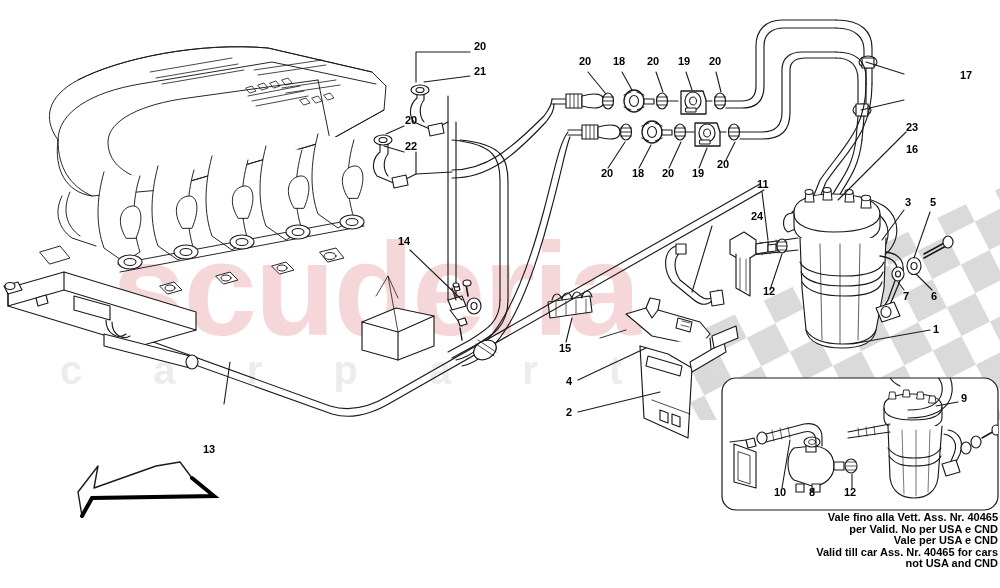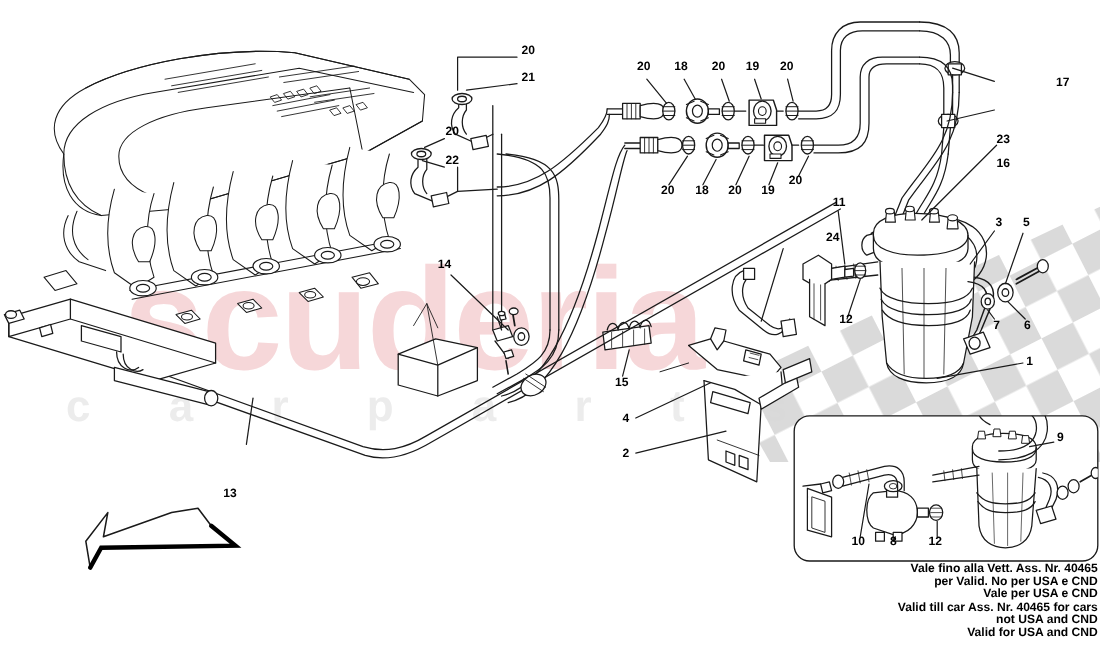--- a/index.html
+++ b/index.html
@@ -491,16 +491,15 @@
   <div class="lbl" style="left:774px;top:487px;">10</div>
   <div class="lbl" style="left:809px;top:487px;">8</div>
   <div class="lbl" style="left:844px;top:487px;">12</div>
 
   <div id="note">
     <div>Vale fino alla Vett. Ass. Nr. 40465</div>
     <div>per Valid. No per USA e CND</div>
     <div>Vale per USA e CND</div>
     <div>Valid till car Ass. Nr. 40465 for cars</div>
     <div>not USA and CND</div>
-    <div>Valid for USA and CND</div>
   </div>
 
 </div>
 
 </body></html>

